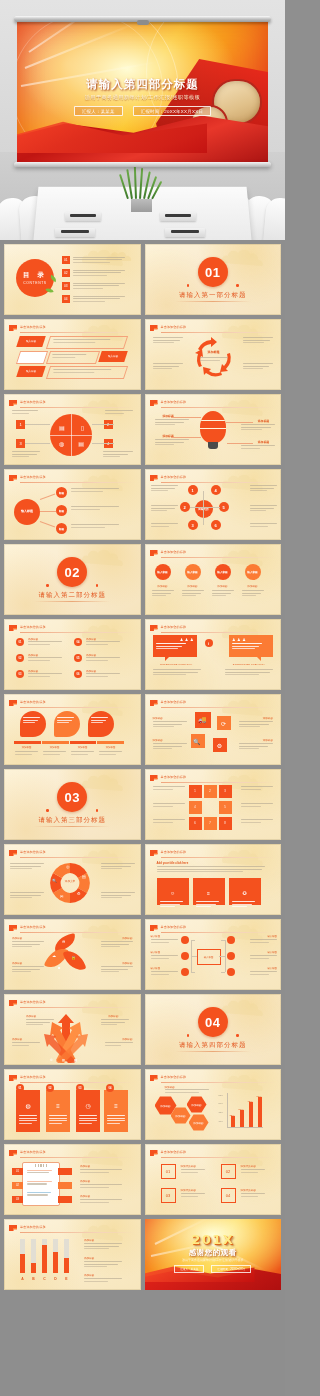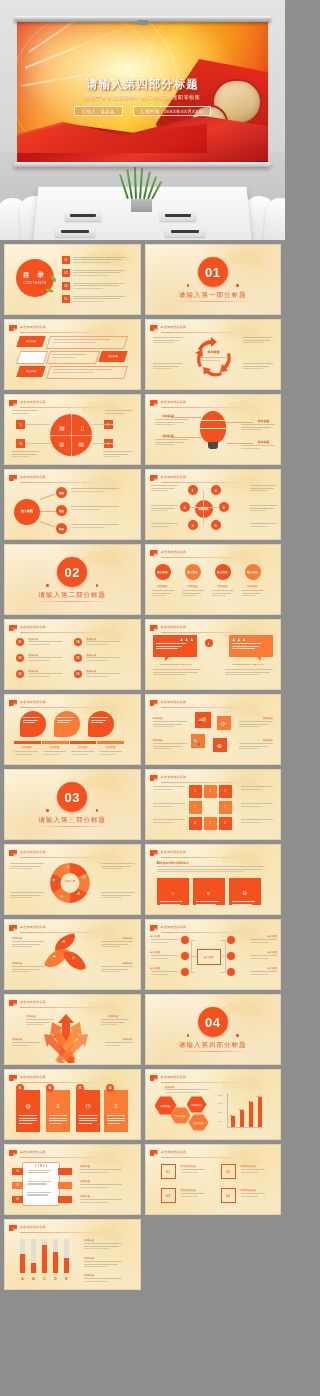--- a/index.html
+++ b/index.html
@@ -1253,15 +1253,31 @@
           <span class="tline" style="width:90%"></span>
           <span class="tline s" style="width:60%"></span>
         </div>
       <div style="position:absolute;left:80px;top:54px;font-size:2.6px;color:#e2561f">添加标题</div>
       <div style="position:absolute;left:80px;top:59px;width:38px">
           <span class="tline" style="width:100%"></span>
           <span class="tline s" style="width:64%"></span>
         </div>
     </div>
 
+    <div class="slide">
+      <div class="ty">
+        <div class="ray" style="left:10px;top:24px;width:60px;transform:rotate(-26deg);"></div>
+        <div class="ray" style="left:6px;top:36px;width:70px;transform:rotate(-12deg);"></div>
+        <div class="ray" style="right:10px;top:24px;width:60px;transform:rotate(26deg);"></div>
+        <div class="tySilk"></div>
+        <div class="tySilk2"></div>
+        <div class="tyTitle">201X</div>
+        <div class="tySub">感谢您的观看</div>
+        <div class="tyDesc">适用于商务通用新年计划/工作汇报/述职等模板</div>
+        <div class="tyMeta">
+          <span>汇报人：某某某</span>
+          <span>汇报时间：20XX年XX月</span>
+        </div>
+      </div>
+    </div>
 
   </div>
 </div>
 
 </body></html>

